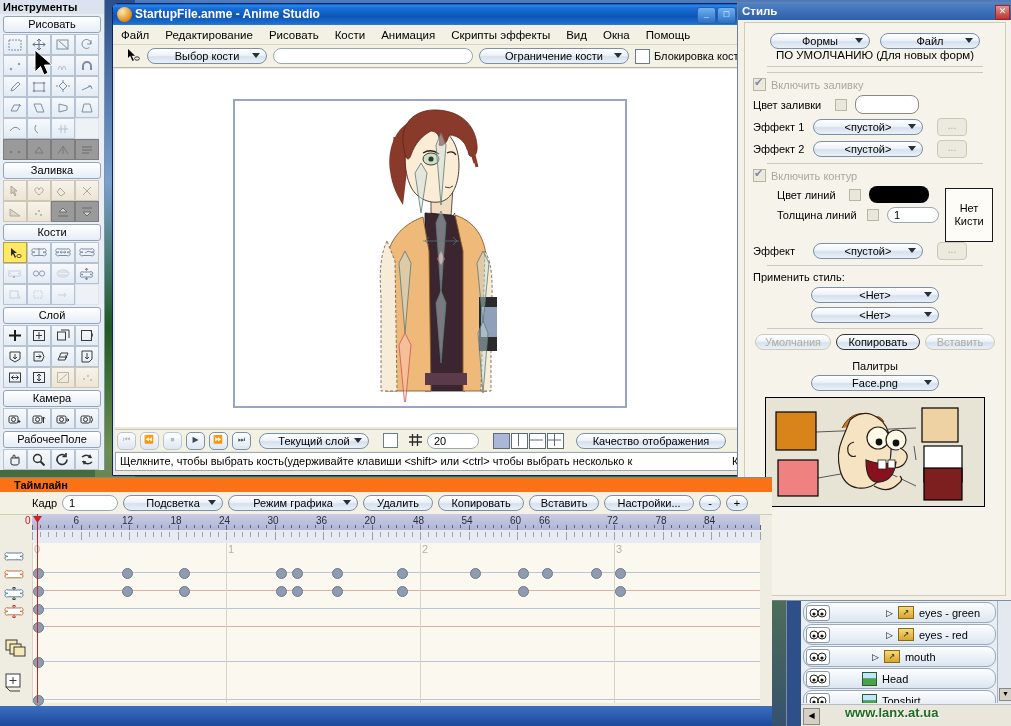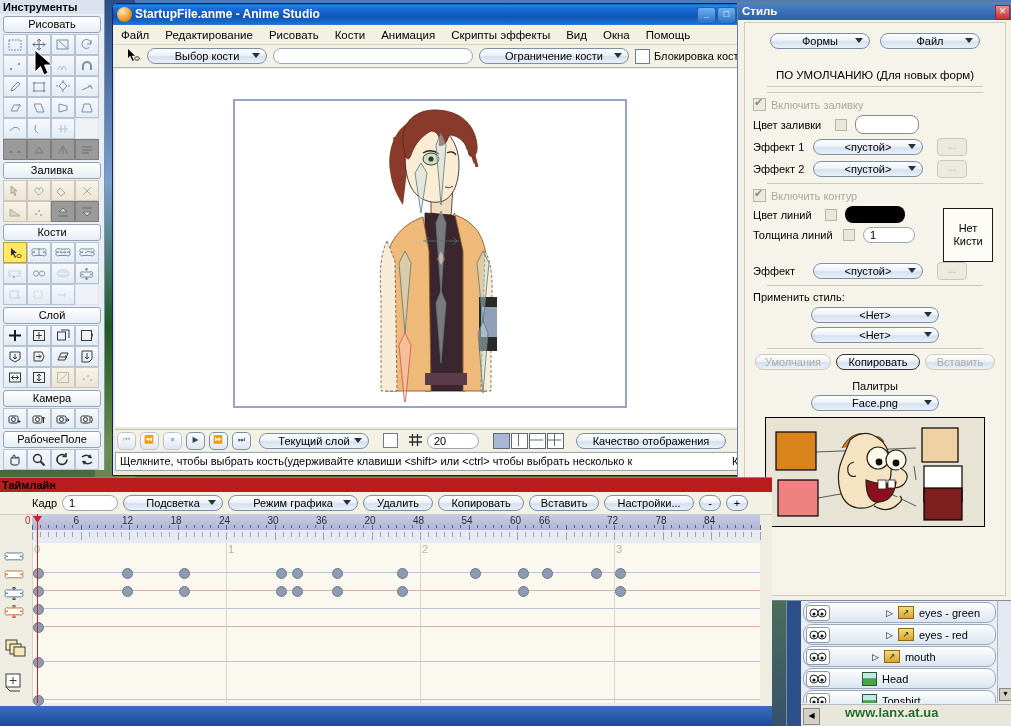--- a/index.html
+++ b/index.html
@@ -92,21 +92,21 @@
     border:1px solid #cfcbb8;box-sizing:border-box;padding:6px 8px;}
   .row{display:flex;align-items:center;margin-bottom:4px;}
   .chk{width:11px;height:11px;border:1px solid #b9b5a3;background:#eceadf;margin-right:5px;position:relative;}
   .chk.on:after{content:"✔";position:absolute;left:0px;top:-3px;font-size:11px;color:#7f8ba0;}
   .swatch{width:10px;height:10px;border:1px solid #b9b5a3;background:#e9e7dc;}
   #palimg{width:218px;height:108px;border:1px solid #000;background:#e7e4d6;position:relative;overflow:hidden;}
 
   
   #timeline{position:absolute;left:0;top:477px;width:772px;height:249px;background:#efede2;
     border-top:1px solid #8a8a7c;}
-  #tlcap{height:14px;font-weight:bold;font-size:11px;line-height:14px;padding-left:2px;background:#b91c1c;}
+  #tlcap{height:14px;font-weight:bold;font-size:11px;line-height:14px;padding-left:14px;background:#f97316;}
   #tlbar{height:22px;background:#f3f1e4;display:flex;align-items:center;gap:5px;padding-left:32px;border-bottom:1px solid #cfcbb8;}
   #ruler{position:absolute;left:32px;top:36px;width:728px;height:16px;
     background:linear-gradient(to bottom,#c9cde4,#aeb5d4);}
   #subruler{position:absolute;left:32px;top:52px;width:728px;height:13px;background:#e8eaf2;border-bottom:1px solid #c7c9d8;}
   .tick{position:absolute;top:0;font-size:10px;color:#2b2b3b;}
   #tracks{position:absolute;left:32px;top:65px;width:728px;height:160px;background:#fbf8ef;}
   .trackrow{position:absolute;left:0;width:728px;height:1px;}
   .kf{position:absolute;width:9px;height:9px;border-radius:50%;background:#8e9bb0;border:1px solid #6d7a8d;}
   #playhead{position:absolute;left:37px;top:36px;width:1px;height:189px;background:#cc2222;}
   #tlicons{position:absolute;left:0;top:65px;width:32px;height:160px;background:#efede2;}
@@ -683,21 +683,21 @@
   </div>
   <div id="stylebody">
 
     <div style="display:flex;gap:10px;justify-content:center;margin-top:4px;">
       <div class="pill" style="width:100px;">
         <span>Формы</span><i class="arw"></i></div>
       <div class="pill" style="width:100px;">
         <span>Файл</span><i class="arw"></i></div>
     </div>
 
-    <div style="text-align:center;margin-top:20px;font-size:11.5px;">ПО УМОЛЧАНИЮ (Для новых форм)</div>
+    <div style="text-align:center;margin-top:0;font-size:11.5px;">ПО УМОЛЧАНИЮ (Для новых форм)</div>
 
     <div class="sep"></div>
 
 
     <div class="sep"></div>
 
     <div class="row">
       <span class="chk on"></span>
       <span class="lbl dis">Включить заливку</span>
     </div>
@@ -724,21 +724,21 @@
         font-size:10px;text-align:center;line-height:14px;color:#b0aca0;">...</div>
     </div>
 
     <div class="sep"></div>
 
     <div class="row">
       <span class="chk on"></span>
       <span class="lbl dis">Включить контур</span>
     </div>
 
-    <div style="display:flex;">
+    <div style="display:flex;margin-left:24px;">
       <div style="flex:1;">
         <div class="row">
           <span class="lbl" style="width:72px;">Цвет линий</span>
           <span class="swatch"></span>
           <span style="width:60px;height:17px;margin-left:8px;border-radius:8px;background:#000000;"></span>
         </div>
         <div class="row">
           <span class="lbl" style="width:90px;">Толщина линий</span>
           <span class="swatch"></span>
           <div class="txtbox" style="width:52px;margin-left:8px;">1</div>

